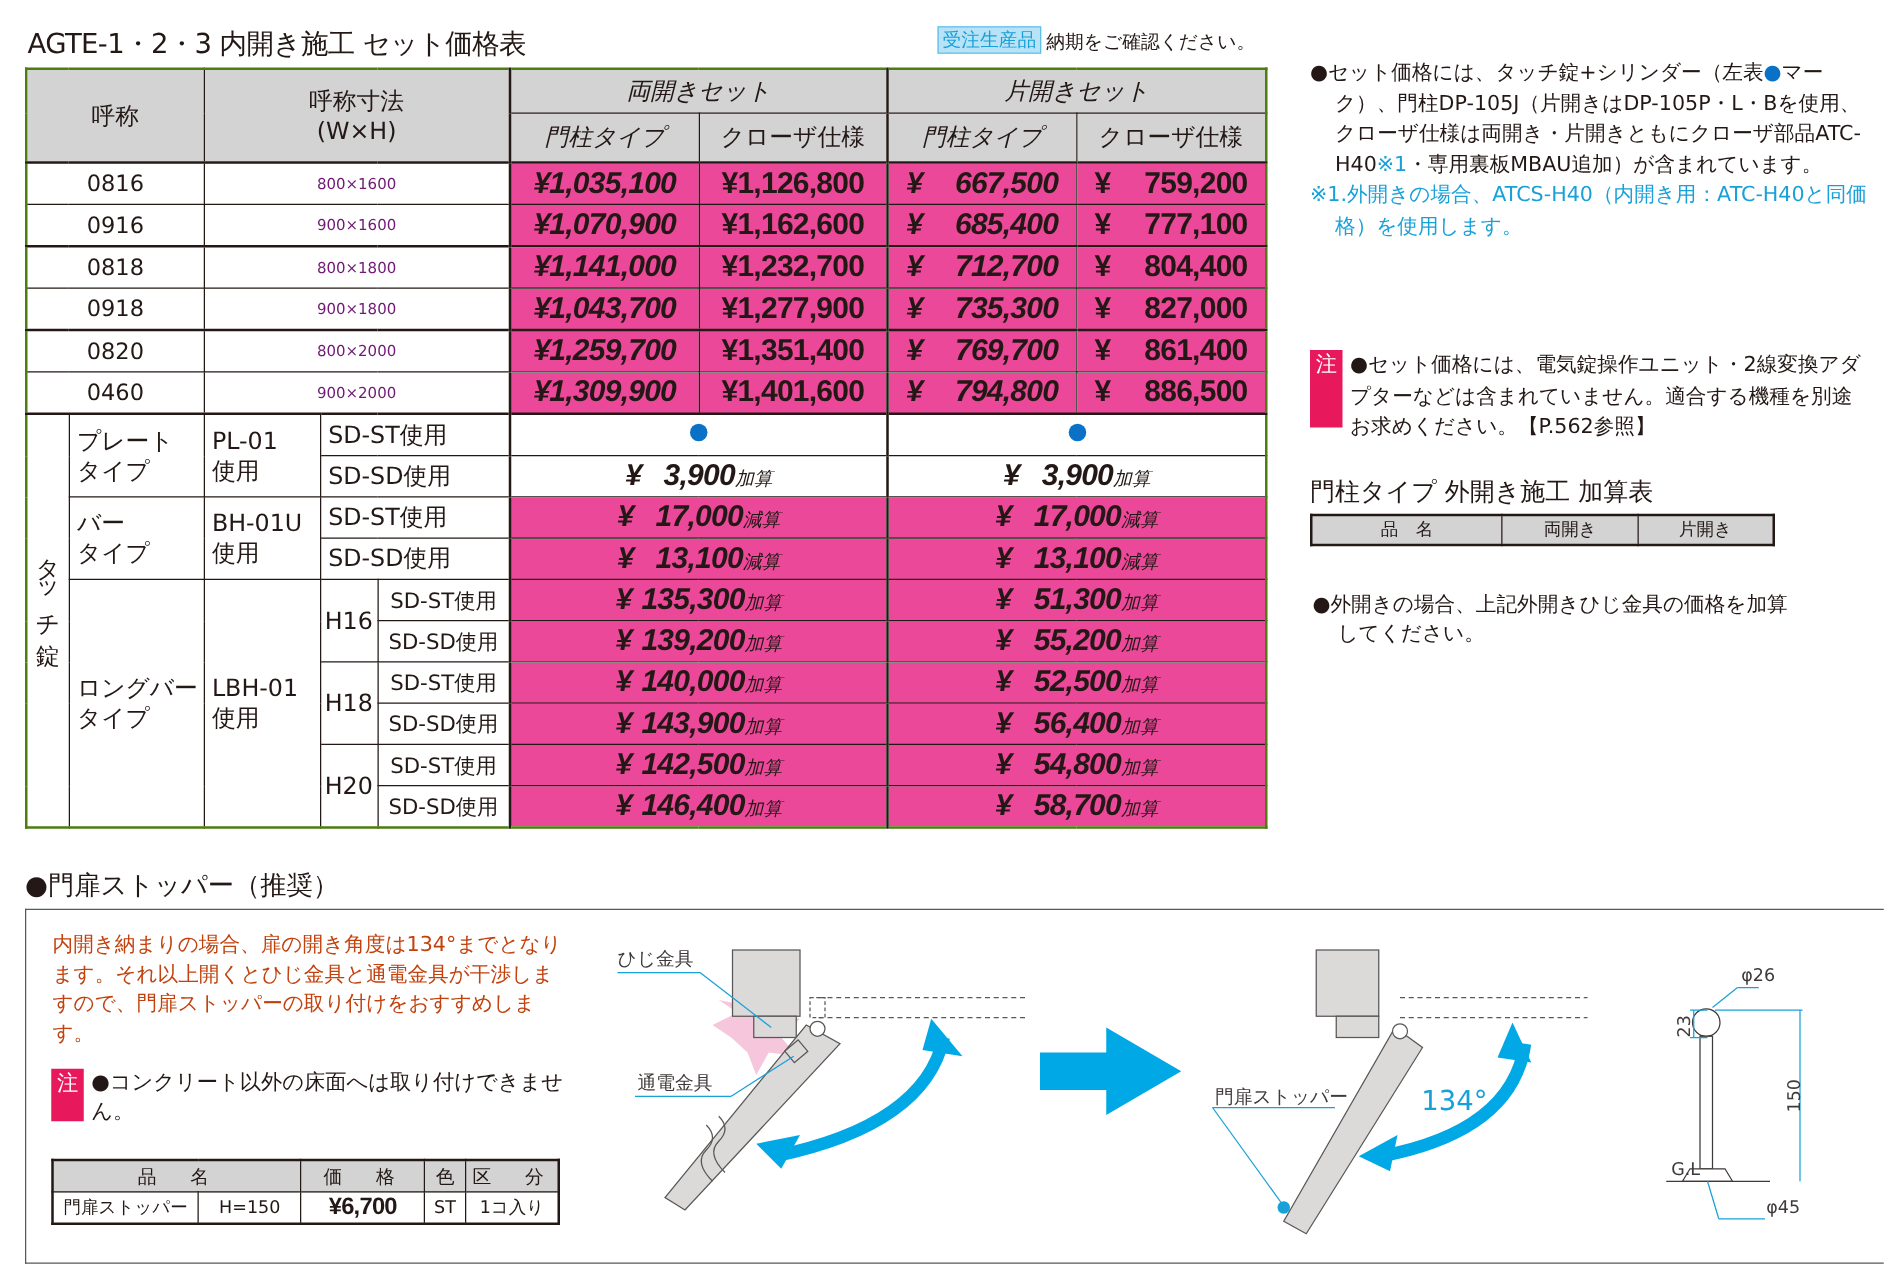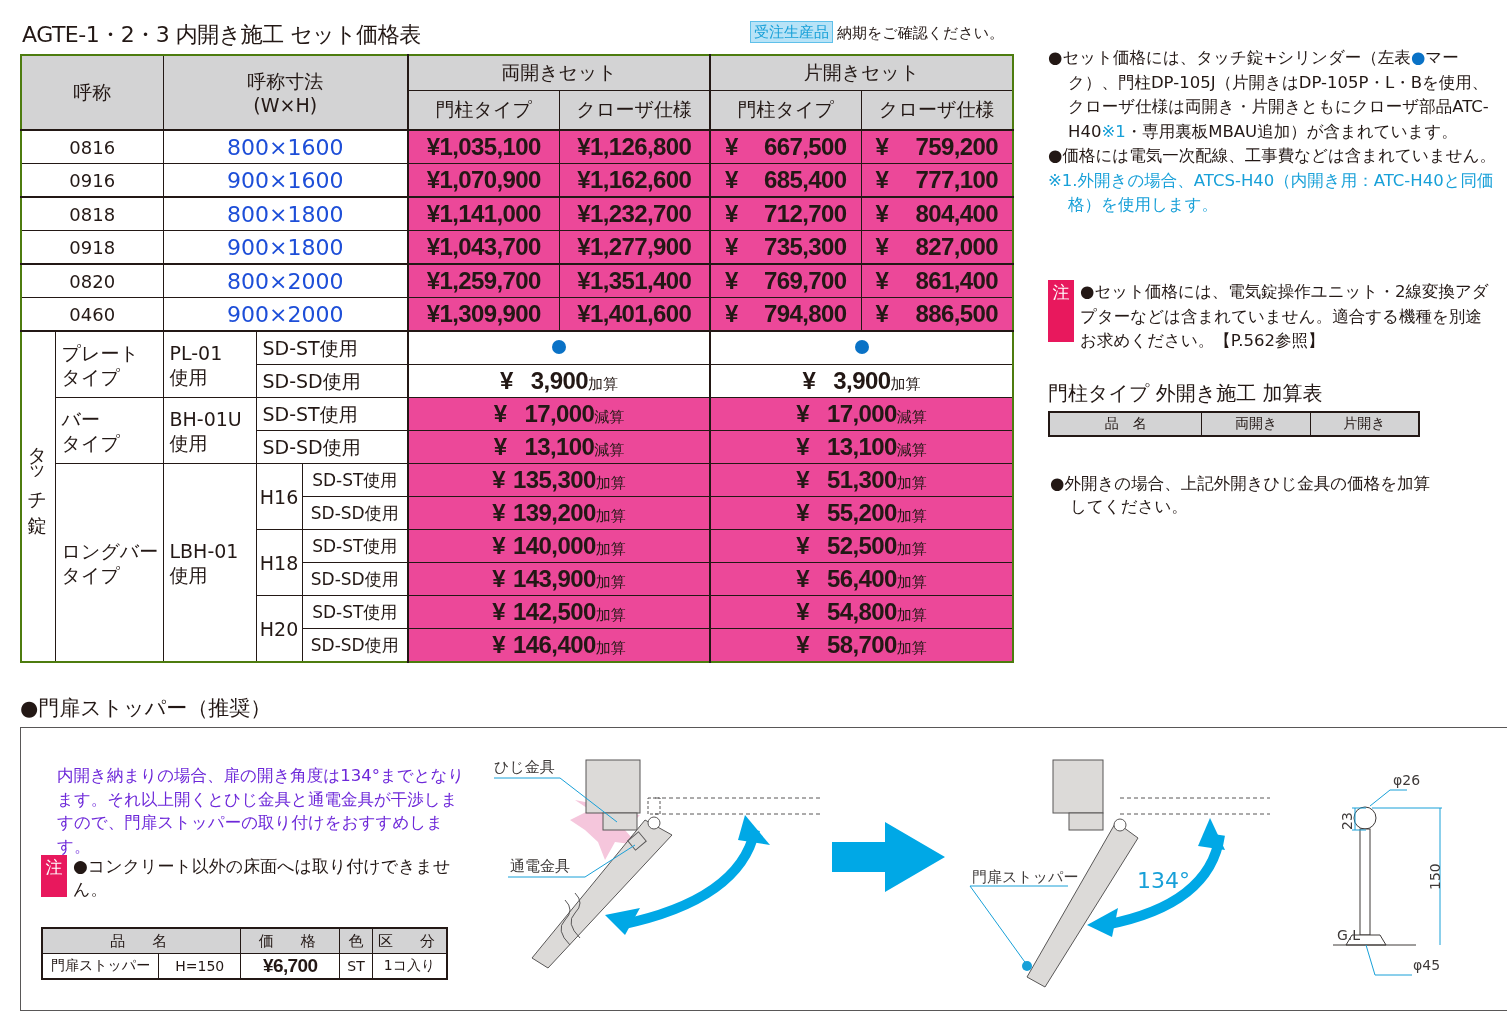--- a/index.html
+++ b/index.html
@@ -15,26 +15,26 @@
   
   table { border-collapse:collapse; }
   .main-table { position:absolute; left:20px; top:54px; width:992px; table-layout:fixed;
                 border:2px solid #4d7c0f; font-size:17px; }
   .main-table td, .main-table th { border:1px solid #231815; padding:0; text-align:center; vertical-align:middle; overflow:hidden; white-space:nowrap; }
   .main-table th { background:#d3d3d4; font-weight:normal; font-size:19px; }
   .main-table tr.hdr1 th { height:34px; }
   .main-table tr.hdr2 th { height:38px; }
   .main-table tr.row td { height:32px; }
   .thick-top td { border-top:2px solid #231815 !important; }
-  .thick-left { border-left:2px solid #231815 !important; }
+  .thick-left { border-left:2px solid #231815 !important;font-style:italic; }
   .blue { background:#ec4899; }
   .price { font-weight:bold; font-size:24px; letter-spacing:-0.6px; font-family:"Liberation Sans","DejaVu Sans",sans-serif; }
   .price-sp { display:flex; justify-content:space-between; padding:0 14px; }
   .code { font-size:18px; }
-  .dim { font-size:22px; color:#1d4ed8; }
+  .dim { font-size:12px; color:#701a75; }
   .lbl { text-align:left !important; padding-left:6px !important; font-size:19px; line-height:24px; }
   .opt { font-size:19px; }
   .opt-s { font-size:17px; }
   .addon { font-weight:bold; font-size:24px; font-family:"Liberation Sans","DejaVu Sans",sans-serif; letter-spacing:-0.6px; }
   .addon-suffix { font-weight:normal; font-size:15px; letter-spacing:0; }
   .addon-cell { display:flex; align-items:baseline; justify-content:center; }
   .addon-yen { margin-right:18px; }
   .vert { writing-mode:vertical-rl; font-size:19px; letter-spacing:1px; }
   .dot { display:inline-block; width:14px; height:14px; border-radius:50%; background:#0a72c6; }
 
@@ -48,21 +48,21 @@
   .sub-title { left:1048px; top:380px; font-size:20px; white-space:nowrap; }
   .side-table { position:absolute; left:1048px; top:411px; width:372px; border:2px solid #231815; font-size:14px; table-layout:fixed; }
   .side-table td, .side-table th { border:1px solid #231815; text-align:center; height:22px; padding:0; white-space:nowrap; }
   .side-table th { background:#d3d3d4; font-weight:normal; }
   .side-note { left:1048px; top:470px; width:400px; font-size:16.5px; line-height:23px; }
   .side-note p { margin:2px; padding-left:20px; text-indent:-20px; }
 
   
   .stop-title { left:20px; top:694px; font-size:21px; white-space:nowrap; }
   .stop-box { left:20px; top:727px; width:1487px; height:284px; border:1px solid #595757; box-sizing:border-box; border-right:none; }
-  .stop-desc { left:57px; top:744px; width:412px; font-size:16.5px; line-height:23.5px; color:#6d28d9;margin-top:20px; }
+  .stop-desc { left:42px; top:744px; width:412px; font-size:16.5px; line-height:23.5px; color:#c2410c; }
   .stop-warn { left:41px; top:855px; width:420px; display:flex; font-size:17px; line-height:23px; }
   .stop-warn .chu { height:42px; }
   .stop-table { position:absolute; left:41px; top:927px; width:407px; border:2px solid #231815; font-size:14px; table-layout:fixed; }
   .stop-table td, .stop-table th { border:1px solid #231815; text-align:center; height:24px; padding:0; white-space:nowrap; }
   .stop-table th { background:#d3d3d4; font-weight:normal; font-size:15px; letter-spacing:6px; }
   .diagram { left:480px; top:740px; }
 </style>
 </head>
 <body>
 
@@ -386,21 +386,20 @@
             <span class="addon">58,700</span>
             <span class="addon-suffix">加算</span>
           </div>
         </td>
   </tr>
 </tbody>
   </table>
 
 <div class="abs notes">
   <p><span>●セット価格には、タッチ錠+シリンダー（左表</span><span class="blue-dot">●</span><span>マーク）、門柱DP-105J（片開きはDP-105P・L・Bを使用、クローザ仕様は両開き・片開きともにクローザ部品ATC-H40</span><span class="cyan">※1</span><span>・専用裏板MBAU追加）が含まれています。</span></p>
-  <p>●価格には電気一次配線、工事費などは含まれていません。</p>
   <p class="cyan">※1.外開きの場合、ATCS-H40（内開き用：ATC-H40と同価格）を使用します。</p>
 </div>
 <div class="abs warn">
   <div class="chu">注</div>
   <div>●セット価格には、電気錠操作ユニット・2線変換アダプターなどは含まれていません。適合する機種を別途お求めください。【P.562参照】</div>
 </div>
 
 <div class="abs sub-title">門柱タイプ 外開き施工 加算表</div>
 <table class="side-table">
   <colgroup>

